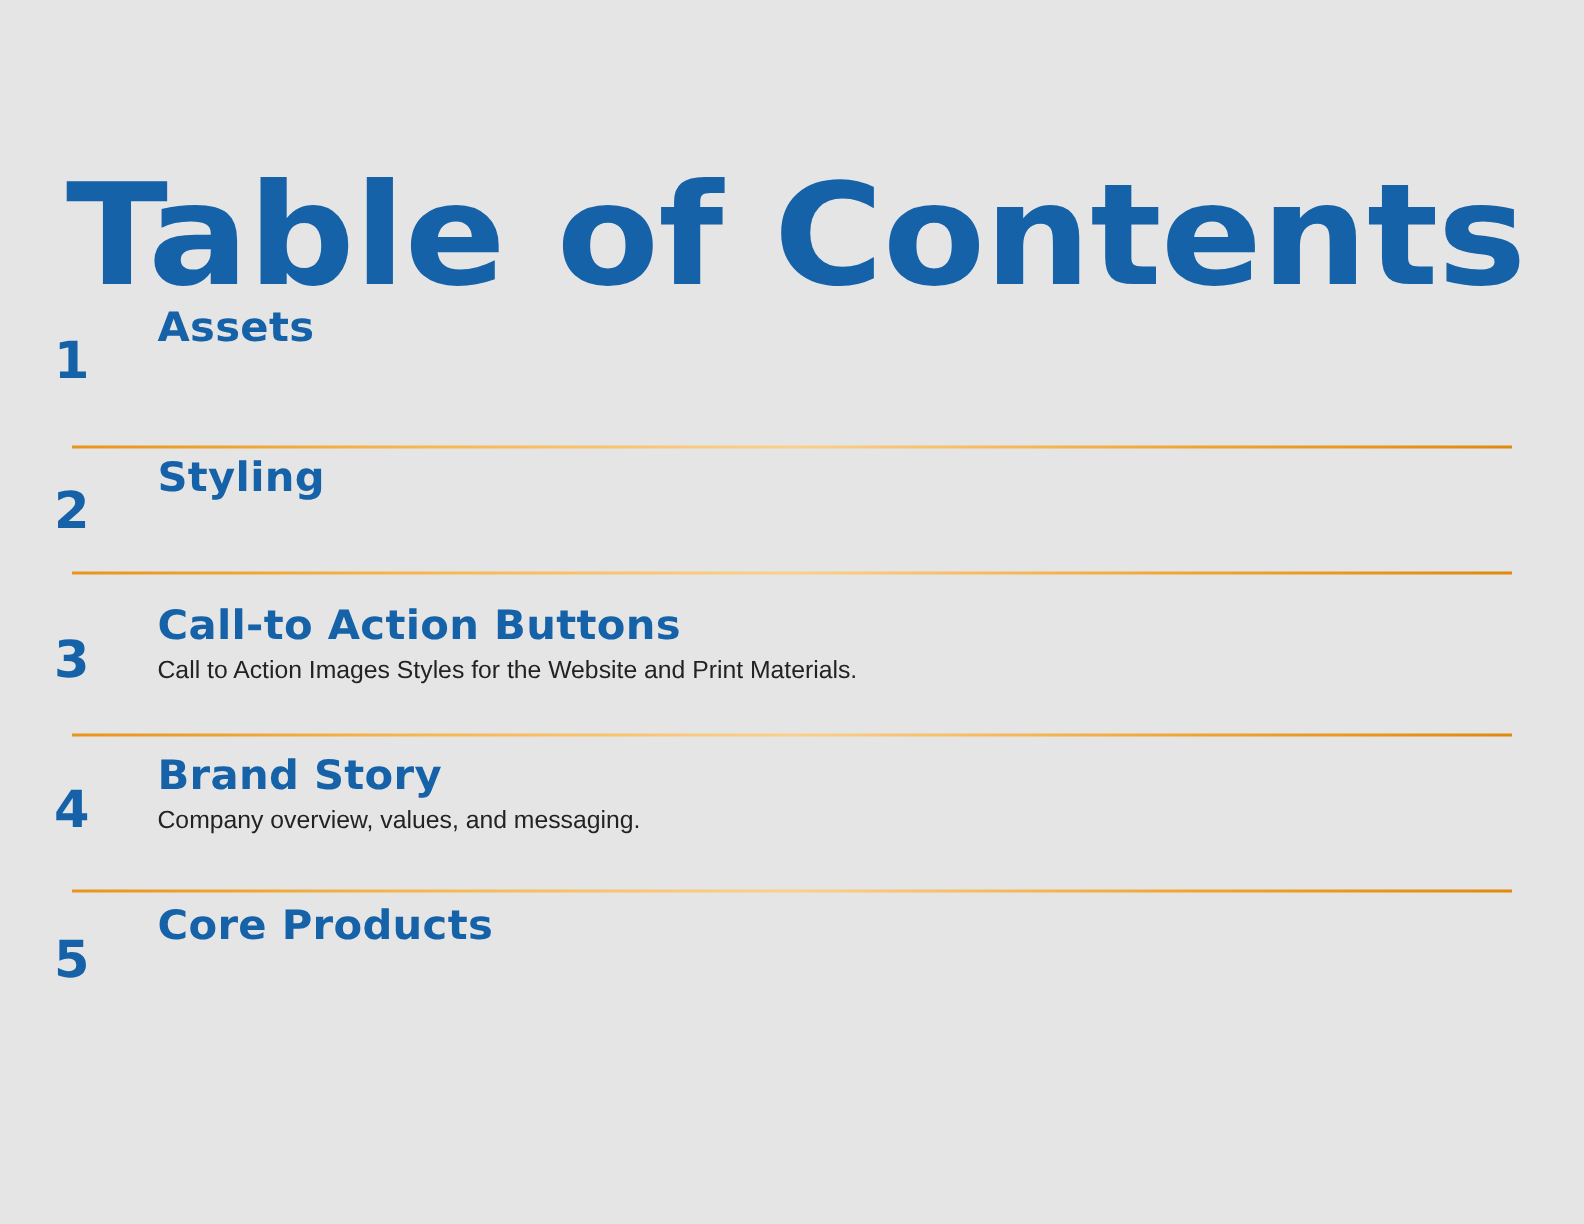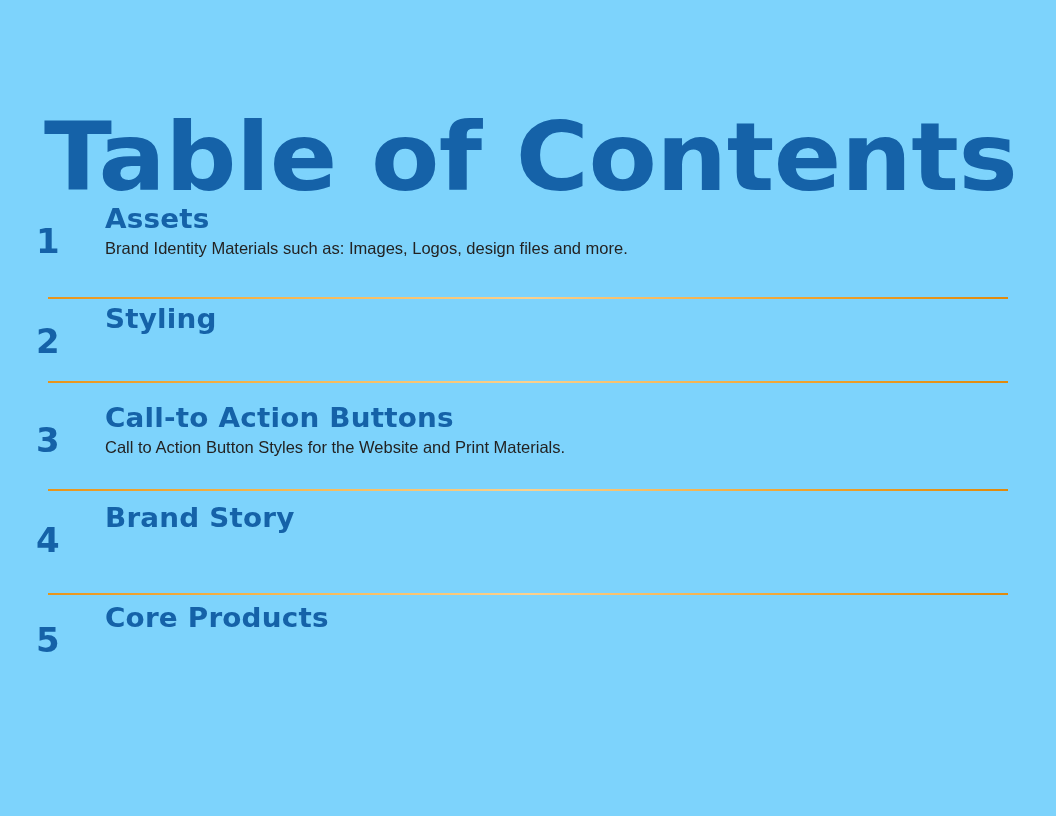--- a/index.html
+++ b/index.html
@@ -13,21 +13,21 @@
     height: 816px;
     position: relative;
     overflow: hidden;
     font-family: "Liberation Sans", sans-serif;
     -webkit-font-smoothing: antialiased;
   }
 
   .page {
     position: absolute;
     inset: 0;
-    background: #7dd3fc;
+    background: #e5e5e5;
   }
 
   
   .page-title {
     position: absolute;
     left: 44px;
     top: 48px;
     font-family: "DejaVu Sans", sans-serif;
     font-weight: 700;
     font-size: 94px;
@@ -148,52 +148,52 @@
 
   <h1 class="page-title">Table of Contents</h1>
 
   <div class="toc">
 
     <div class="toc-row r1">
       <div class="toc-entry">
         <div class="toc-num">1</div>
         <div class="toc-body">
           <div class="toc-heading">Assets</div>
-          <div class="toc-desc">Brand Identity Materials such as: Images, Logos, design files and more.</div>
         </div>
       </div>
     </div>
     <hr class="divider d1">
 
     <div class="toc-row r2">
       <div class="toc-entry">
         <div class="toc-num">2</div>
         <div class="toc-body">
           <div class="toc-heading">Styling</div>
         </div>
       </div>
     </div>
     <hr class="divider d2">
 
     <div class="toc-row r3">
       <div class="toc-entry">
         <div class="toc-num">3</div>
         <div class="toc-body">
           <div class="toc-heading">Call-to Action Buttons</div>
-          <div class="toc-desc">Call to Action Button Styles for the Website and Print Materials.</div>
+          <div class="toc-desc">Call to Action Images Styles for the Website and Print Materials.</div>
         </div>
       </div>
     </div>
     <hr class="divider d3">
 
     <div class="toc-row r4">
       <div class="toc-entry">
         <div class="toc-num">4</div>
         <div class="toc-body">
           <div class="toc-heading">Brand Story</div>
+          <div class="toc-desc">Company overview, values, and messaging.</div>
         </div>
       </div>
     </div>
     <hr class="divider d4">
 
     <div class="toc-row r5">
       <div class="toc-entry">
         <div class="toc-num">5</div>
         <div class="toc-body">
           <div class="toc-heading">Core Products</div>

